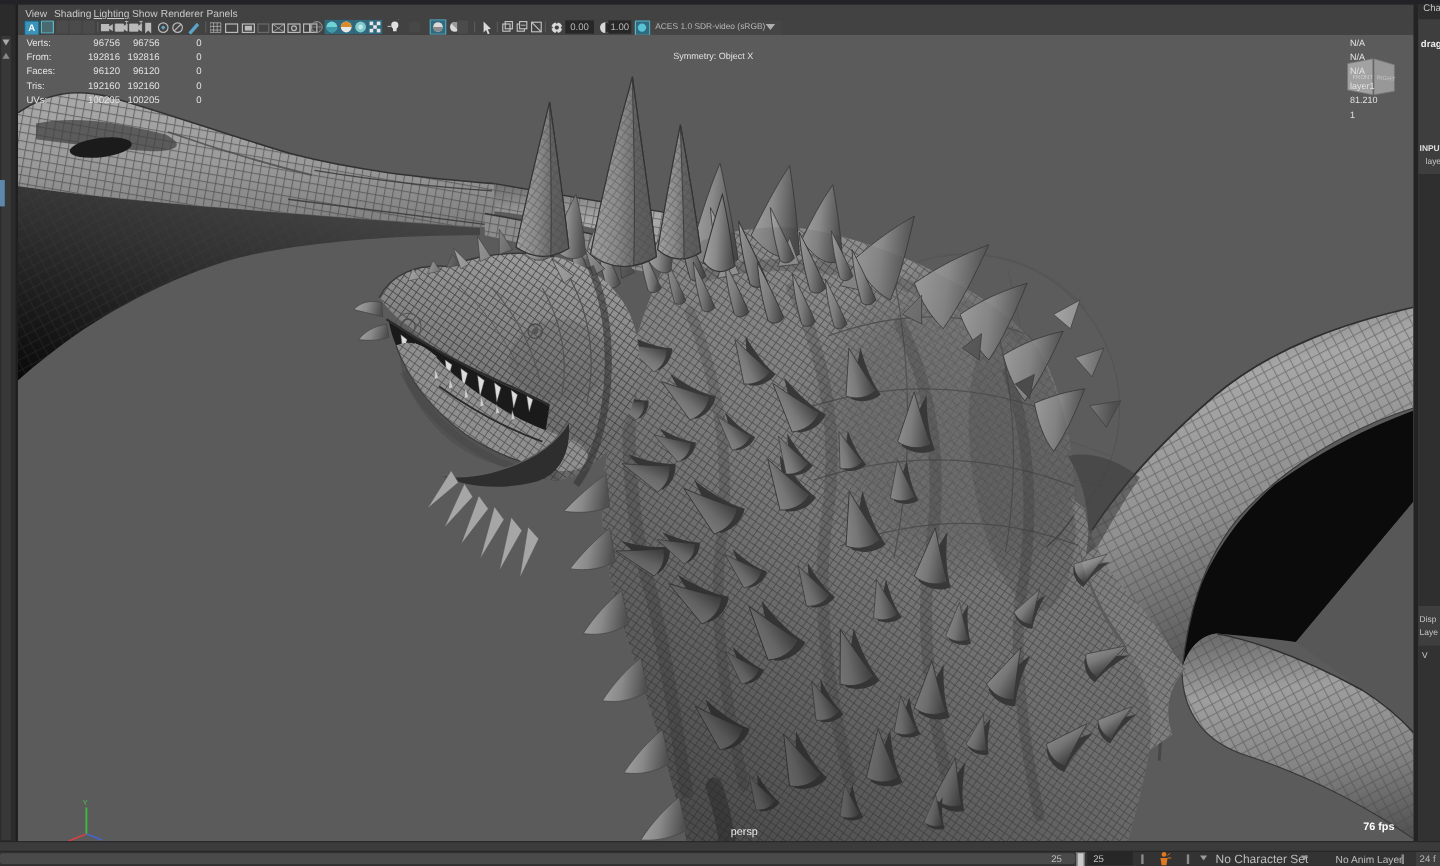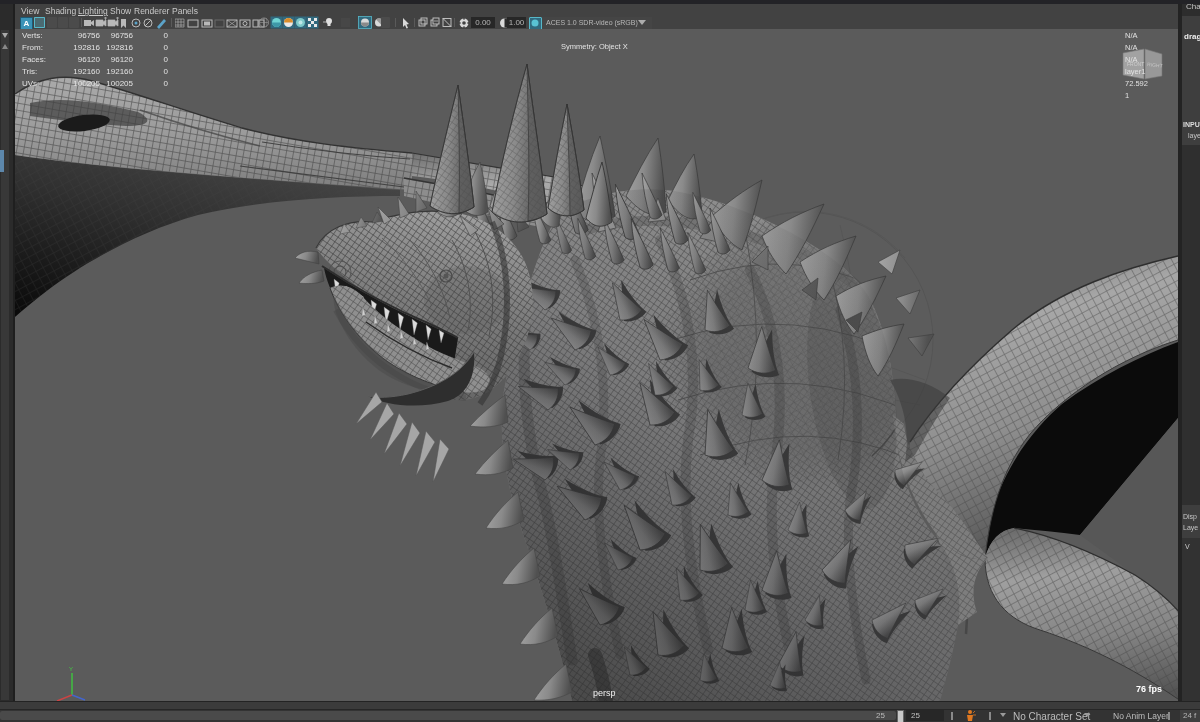--- a/index.html
+++ b/index.html
@@ -505,31 +505,31 @@
     <polygon points="3,7 24,3 24,33 3,29" fill="#a2a2a2" stroke="#777" stroke-width="0.6"></polygon>
     <polygon points="25,3 42,8 42,30 25,33" fill="#989898" stroke="#777" stroke-width="0.6"></polygon>
     <text x="7" y="20" font-size="5" fill="#cfcfcf" font-family="Liberation Sans">FRONT</text>
     <text x="27" y="20" font-size="5" fill="#c4c4c4" font-family="Liberation Sans" transform="rotate(6 27 20)">RIGHT</text>
   </svg>
   <div class="abs hud" style="left:1110px;top:1px;font-size:7.5px;">
     <div>N/A</div>
         <div>N/A</div>
         <div>N/A</div>
         <div>layer1</div>
-        <div>72.592</div>
+        <div>81.210</div>
         <div>1</div>
   </div>
   
   <svg class="abs" style="left:30px;top:634px;" width="50" height="45">
     <line x1="27" y1="32" x2="27" y2="10" stroke="#3fbf3f" stroke-width="1.5"></line>
     <line x1="27" y1="32" x2="12" y2="38" stroke="#cc4444" stroke-width="1.5"></line>
     <line x1="27" y1="32" x2="40" y2="37" stroke="#4466cc" stroke-width="1.5"></line>
     <text x="24" y="8" font-size="6" fill="#44cc44">Y</text>
   </svg>
-  <div class="abs" style="left:568px;top:659px;color:#f0f0f0;font-size:9px;padding-left:10px;">persp</div>
+  <div class="abs" style="left:584px;top:659px;color:#f0f0f0;font-size:9px;padding-left:10px;">persp</div>
   <div class="abs" style="left:1121px;top:655px;color:#fff;font-size:9px;font-weight:bold;">76 fps</div>
 </div>
 
 <div class="abs" style="left:1178px;top:4px;width:4px;height:697px;background:#232323;"></div>
 <div class="abs" style="left:1182px;top:4px;width:18px;height:697px;background:#3e3e3e;"></div>
 <div class="abs" style="left:1182px;top:4px;width:18px;height:12px;background:#2d2d2d;"></div>
 <div class="abs" style="left:1186px;top:2px;color:#c6c6c6;font-size:8px;">Cha</div>
 <div class="abs" style="left:1184px;top:32px;color:#ededed;font-size:8px;font-weight:bold;">drago</div>
 <div class="abs" style="left:1183px;top:121px;color:#dddddd;font-size:7px;font-weight:bold;">INPUT</div>
 <div class="abs" style="left:1188px;top:132px;color:#c6c6c6;font-size:7px;">laye</div>

